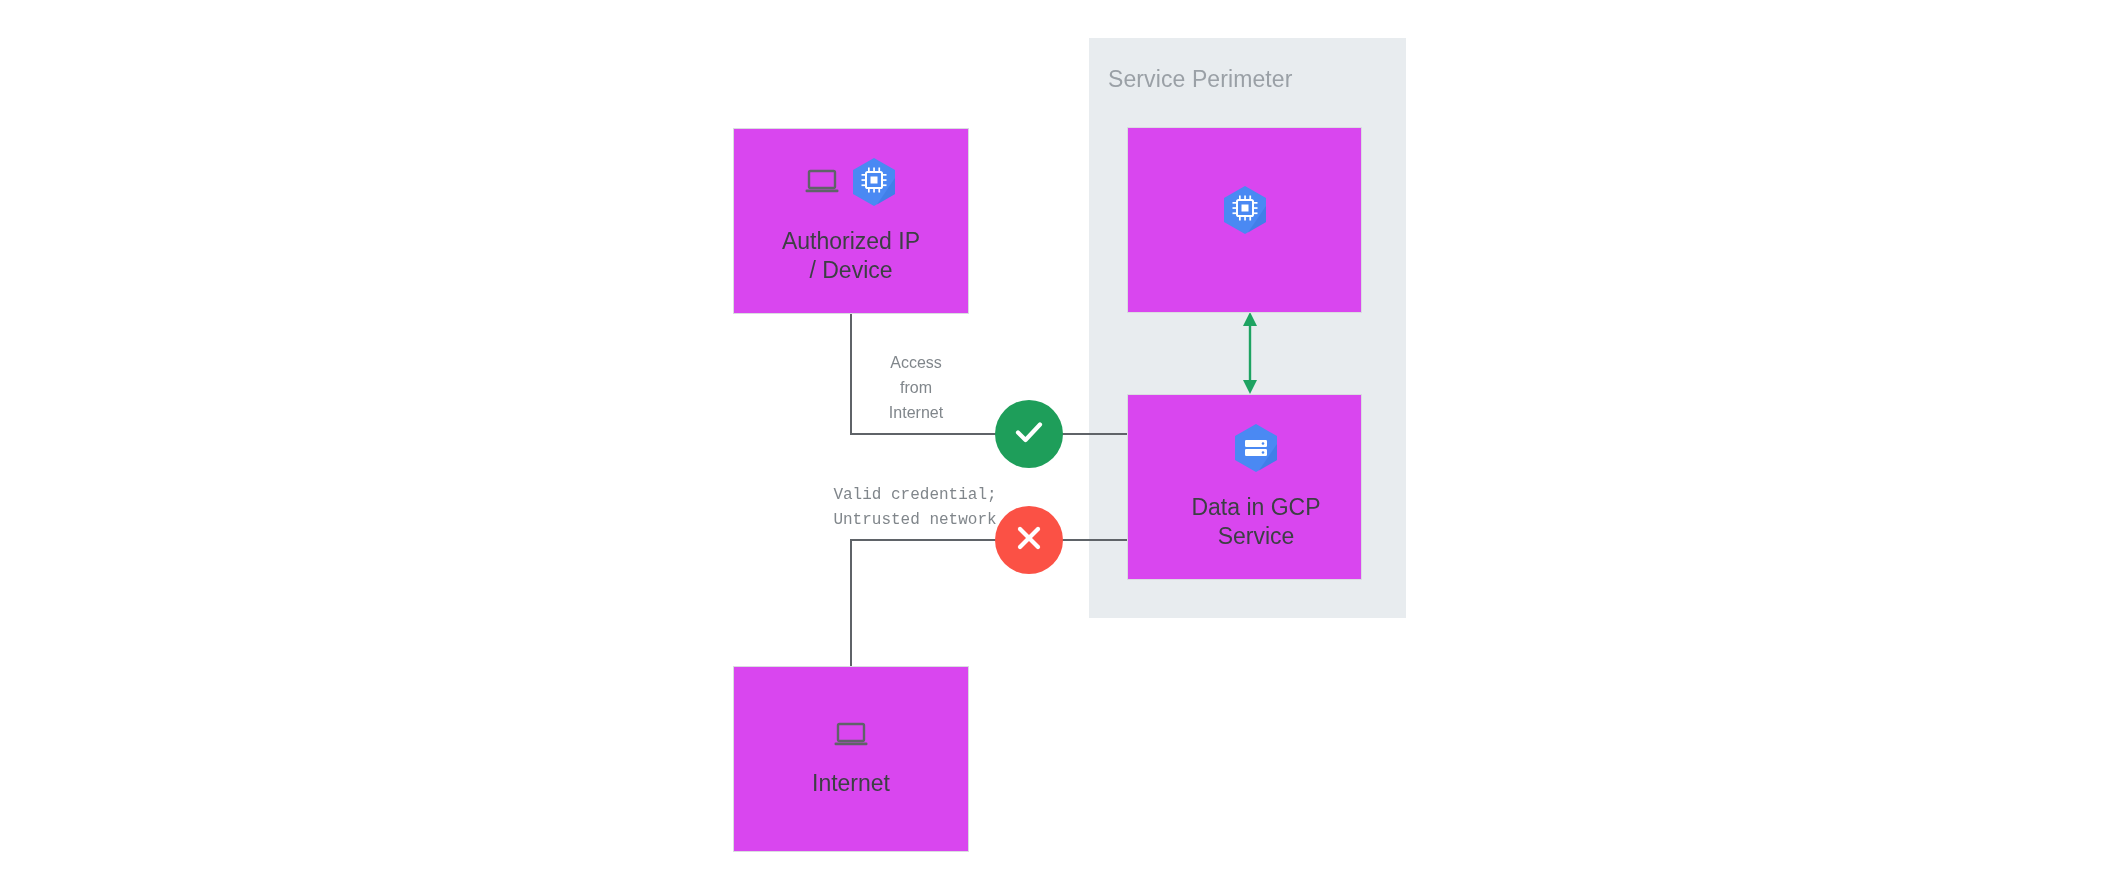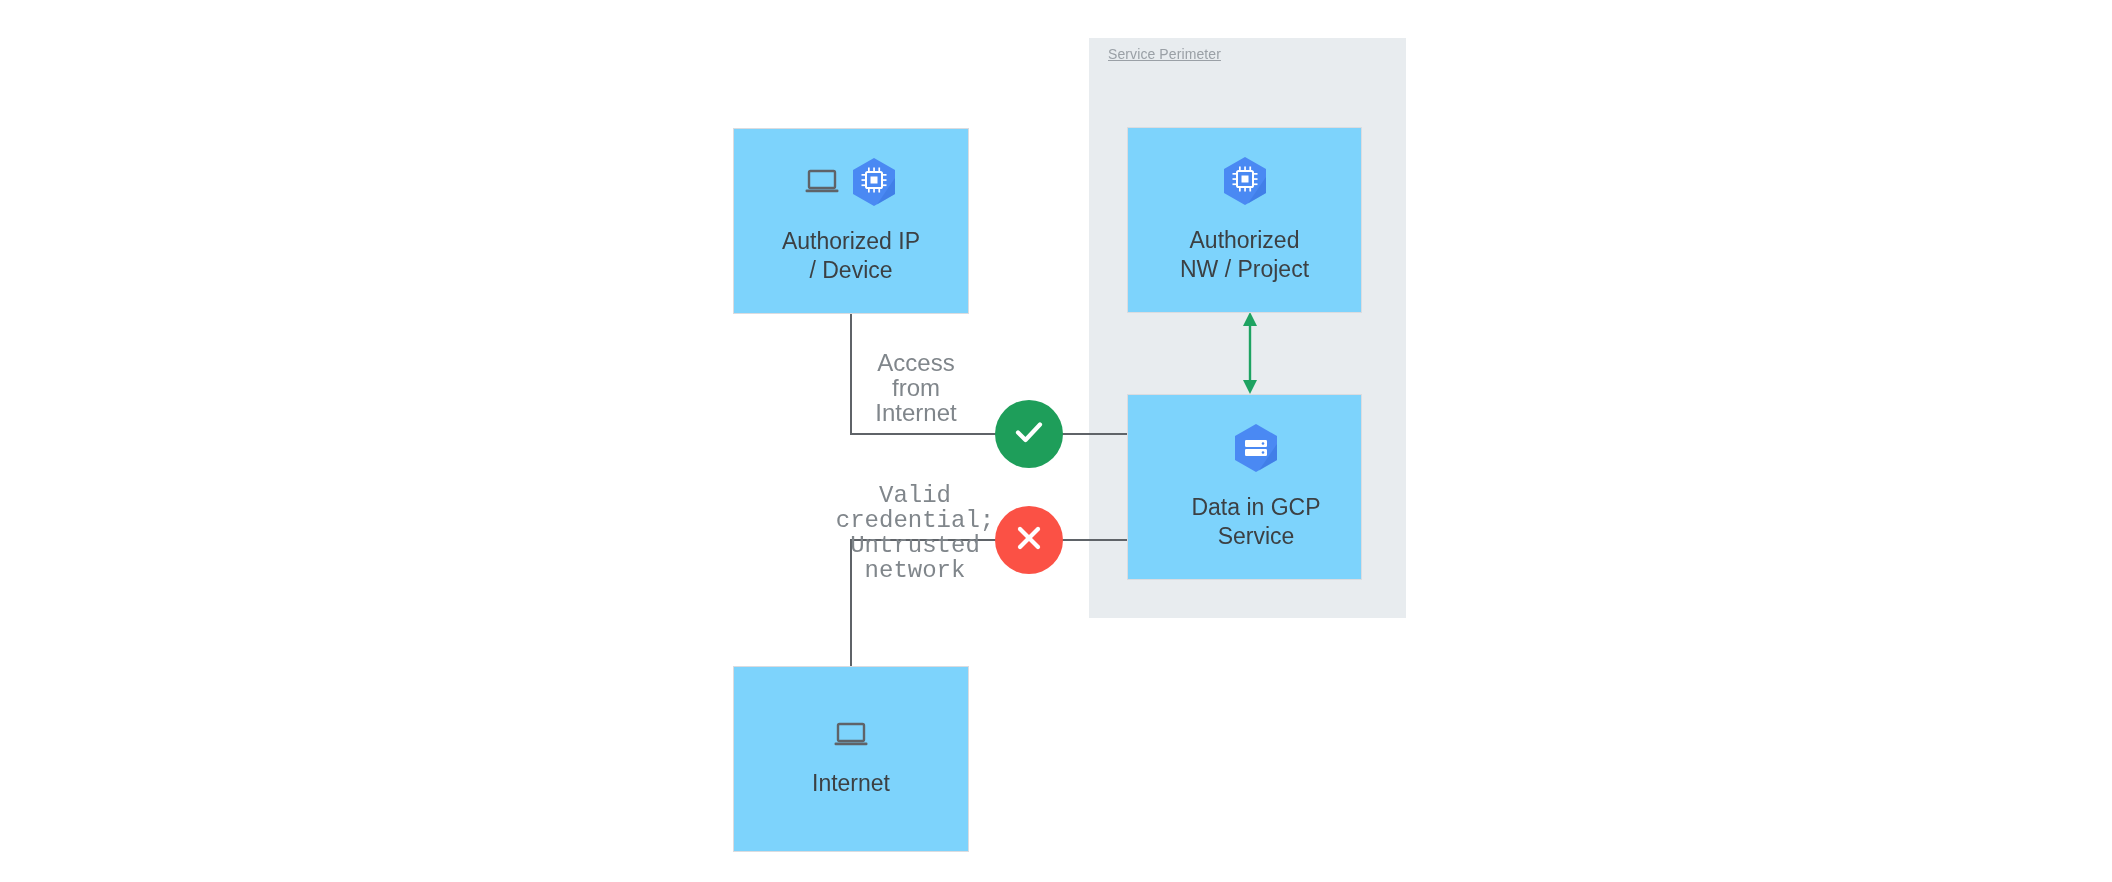--- a/index.html
+++ b/index.html
@@ -24,32 +24,31 @@
     position: absolute;
     left: 1089px;
     top: 38px;
     width: 317px;
     height: 580px;
     background: #e8ecef;
   }
   .perimeter-label {
     position: absolute;
     left: 1108px;
-    top: 46px;
-    font-size: 14px;
+    top: 66px;
+    font-size: 23px;
     color: #9aa0a6;
     letter-spacing: 0.1px;
     white-space: nowrap;
-    text-decoration: underline;
   }
 
   
   .node {
     position: absolute;
-    background: #7dd3fc;
+    background: #d946ef;
     border: 1.5px solid #dadce0;
     box-sizing: border-box;
     display: flex;
     flex-direction: column;
     align-items: center;
     justify-content: center;
   }
   .node-icons {
     display: flex;
     flex-direction: row;
@@ -78,21 +77,21 @@
   .line {
     position: absolute;
     background: #5f6368;
   }
   .line-h { height: 2px; }
   .line-v { width: 2px; }
 
   
   .edge-label {
     position: absolute;
-    font-size: 24px;
+    font-size: 16px;
     line-height: 25px;
     color: #80868b;
     text-align: center;
     white-space: pre-line;
   }
   #label-access-internet { left: 856px; top: 350px; width: 120px; }
   #label-valid-credential{ left: 800px; top: 483px; width: 230px; font-family: Liberation Mono, monospace; }
 
   
   .badge {
@@ -207,22 +206,20 @@
             <rect x="10.5" y="17" width="4" height="1.7"></rect>
               <rect x="10.5" y="22.2" width="4" height="1.7"></rect>
               <rect x="10.5" y="27.4" width="4" height="1.7"></rect>
             <rect x="31.5" y="17" width="4" height="1.7"></rect>
               <rect x="31.5" y="22.2" width="4" height="1.7"></rect>
               <rect x="31.5" y="27.4" width="4" height="1.7"></rect>
           </g>
         </svg>
       </span>
     </div>
-    <div class="node-label">Authorized
-NW / Project</div>
   </div>
 
   <div class="node" id="node-data-gcp">
     <div class="node-icons">
       <span class="icon-hex">
         <svg width="46" height="50" viewBox="0 0 46 50" xmlns="http://www.w3.org/2000/svg">
           <polygon points="23,1 44,13 44,37 23,49 2,37 2,13" fill="#4a89f3"></polygon>
           <polygon points="44,21 44,37 26,47.5" fill="#3a77df" opacity="0.55"></polygon>
           <g fill="#ffffff">
             <rect x="12" y="17" width="22" height="7" rx="1.2"></rect>

